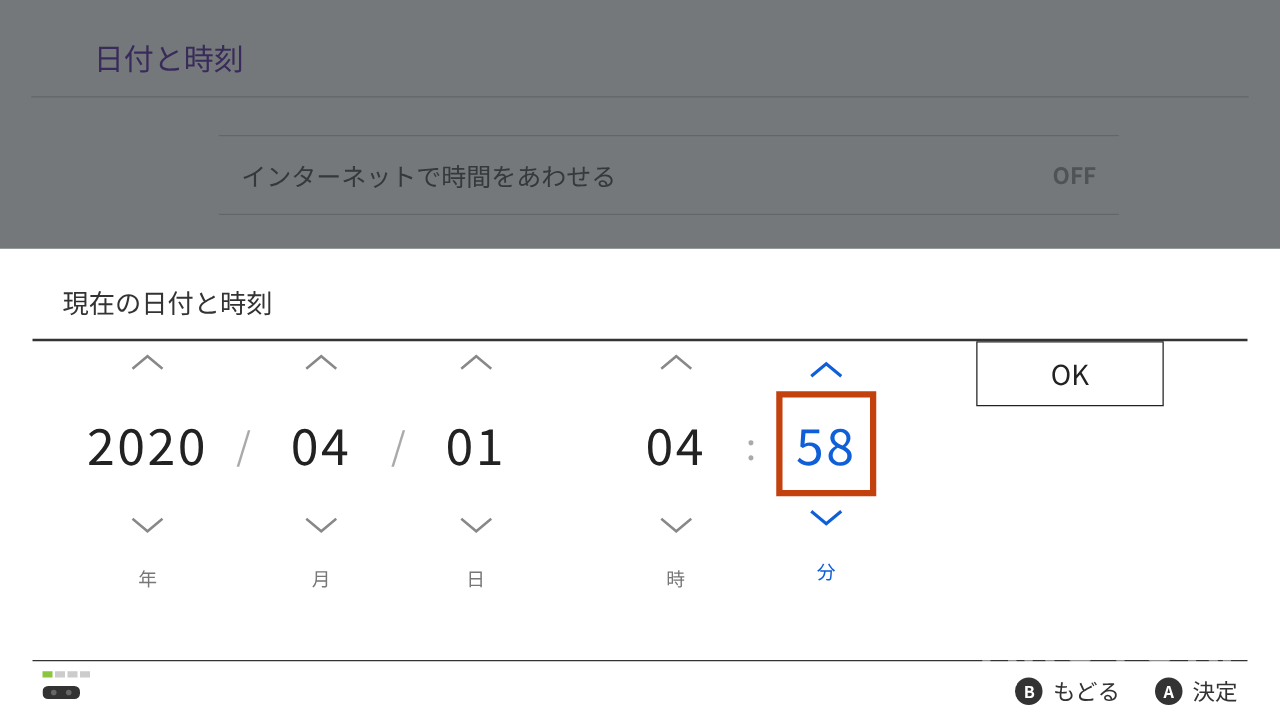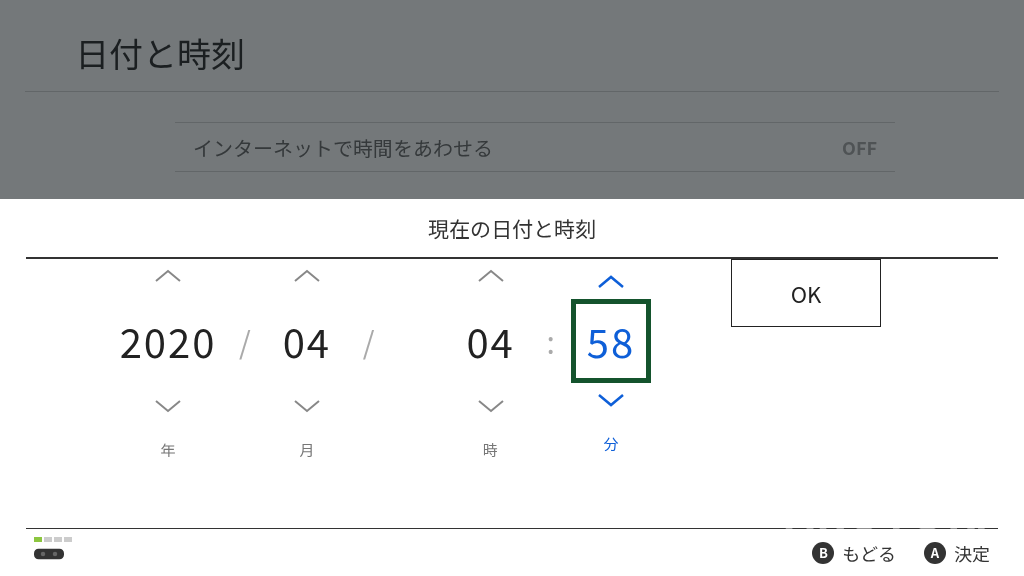--- a/index.html
+++ b/index.html
@@ -1,43 +1,43 @@
 <!DOCTYPE html>
 <html><head>
 <meta charset="utf-8">
 <style>
   * { box-sizing: border-box; margin: 0; padding: 0; }
   html, body { width: 1024px; height: 576px; font-family: "Hiragino Kaku Gothic ProN", "Noto Sans JP", sans-serif; background: #eee; overflow: hidden; position: relative; }
   .bg { position: absolute; inset: 0; background: #ebebeb; }
-  .bg-title { font-size: 34px; color: #000000; padding: 28px 50px 14px; border-bottom: 1px solid #bbb; margin: 0 0 0 0; }
+  .bg-title { font-size: 24px; color: #4c1d95; padding: 28px 50px 14px; border-bottom: 1px solid #bbb; margin: 0 0 0 0; }
   .bg-title-wrap { margin: 0 25px; }
   .bg-list { margin: 30px 0 0 175px; width: 720px; }
-  .bg-row { display: flex; justify-content: space-between; align-items: center; height: 50px; border-top: 1px solid #bbb; border-bottom: 1px solid #bbb; font-size: 20px; color: #444; padding: 0 18px; }
+  .bg-row { display: flex; justify-content: space-between; align-items: center; height: 64px; border-top: 1px solid #bbb; border-bottom: 1px solid #bbb; font-size: 20px; color: #444; padding: 0 18px; }
   .bg-off { color: #888; font-size: 18px; font-weight: bold; }
   .bg-desc { font-size: 14px; color: #777; padding: 12px 18px; }
   .dim { position: absolute; inset: 0; background: rgba(44,50,54,0.62); }
   .dialog { position: absolute; left: 0; right: 0; bottom: 0; height: 377px; background: #fff; }
-  .dlg-header { margin: 0 26px; padding: 14px 24px 14px 24px; font-size: 21px; color: #333; border-bottom: 2px solid #333; text-align: center; }
+  .dlg-header { margin: 0 26px; padding: 28px 24px 14px 24px; font-size: 21px; color: #333; border-bottom: 2px solid #333; }
   .picker-zone { display: flex; align-items: flex-start; justify-content: center; gap: 0; height: 240px; position: relative; }
   .pickers { display: flex; align-items: center; margin-left: -40px; }
   .col { display: flex; flex-direction: column; align-items: center; width: 100px; }
   .col.year { width: 130px; }
   .col .chev { height: 34px; display: flex; align-items: center; justify-content: center; cursor: pointer; }
   .col .chev svg { width: 30px; height: 18px; }
   .col .chev.dn svg { transform: rotate(180deg); }
   .col .chev .stroke-gray { stroke: #888; }
   .col .chev .stroke-blue { stroke: #0e5fd8; }
   .col .val { height: 96px; display: flex; align-items: center; justify-content: center; font-size: 40px; color: #222; font-weight: 400; letter-spacing: 2px; min-width: 80px; }
   .col.year .val { min-width: 110px; }
-  .col.active .val { color: #0e5fd8; border: 5px solid #14532d; height: 84px; padding: 0 10px; }
+  .col.active .val { color: #0e5fd8; border: 5px solid #c2410c; height: 84px; padding: 0 10px; }
   .col .lab { margin-top: 16px; font-size: 15px; color: #777; }
   .col.active .lab { color: #0e5fd8; }
   .sep { font-size: 30px; color: #aaa; padding: 0 6px; display: flex; height: 96px; align-items: center; margin-top: 34px; align-self: flex-start; }
   .gap { width: 60px; }
-  .ok-btn { margin-left: 70px; width: 150px; height: 68px; border: 1.5px solid #222; background: #fff; font-size: 22px; color: #222; display: flex; align-items: center; justify-content: center; cursor: pointer; }
+  .ok-btn { margin-left: 70px; width: 150px; height: 52px; border: 1.5px solid #222; background: #fff; font-size: 22px; color: #222; display: flex; align-items: center; justify-content: center; cursor: pointer; }
   .footer { position: absolute; left: 0; right: 0; bottom: 0; height: 48px; border-top: 1.5px solid #333; margin: 0 26px; display: flex; align-items: center; justify-content: space-between; padding: 0 8px; width: calc(100% - 52px); }
   .ctrl-ind { display: flex; flex-direction: column; gap: 2px; }
   .ctrl-dots { display: flex; gap: 2px; }
   .ctrl-dots span { width: 8px; height: 5px; background: #ccc; }
   .ctrl-dots span.on { background: #8cc63f; }
   .pad-icon svg { width: 30px; height: 20px; }
   .hints { display: flex; gap: 28px; align-items: center; font-size: 18px; color: #333; }
   .hint { display: flex; align-items: center; gap: 8px; }
   .circ { width: 22px; height: 22px; border-radius: 50%; background: #333; color: #fff; font-size: 13px; display: flex; align-items: center; justify-content: center; font-weight: bold; }
   .watermark { position: absolute; right: 16px; bottom: 33px; font-size: 44px; font-weight: 700; color: rgba(255,255,255,0.45); letter-spacing: 2px; pointer-events: none; }
@@ -92,20 +92,34 @@
         <div class="chev dn">
             <svg viewBox="0 0 30 18">
               <polyline points="3,14 15,4 27,14" fill="none" class="stroke-gray" stroke-width="2"></polyline>
             </svg>
           </div>
         <div class="lab">月</div>
       </div>
 
       <div class="sep">/</div>
 
+      <div class="col">
+        <div class="chev up">
+            <svg viewBox="0 0 30 18">
+              <polyline points="3,14 15,4 27,14" fill="none" class="stroke-gray" stroke-width="2"></polyline>
+            </svg>
+          </div>
+        <div class="val">01</div>
+        <div class="chev dn">
+            <svg viewBox="0 0 30 18">
+              <polyline points="3,14 15,4 27,14" fill="none" class="stroke-gray" stroke-width="2"></polyline>
+            </svg>
+          </div>
+        <div class="lab">日</div>
+      </div>
 
       <div class="gap"></div>
 
       <div class="col">
         <div class="chev up">
             <svg viewBox="0 0 30 18">
               <polyline points="3,14 15,4 27,14" fill="none" class="stroke-gray" stroke-width="2"></polyline>
             </svg>
           </div>
         <div class="val">04</div>

